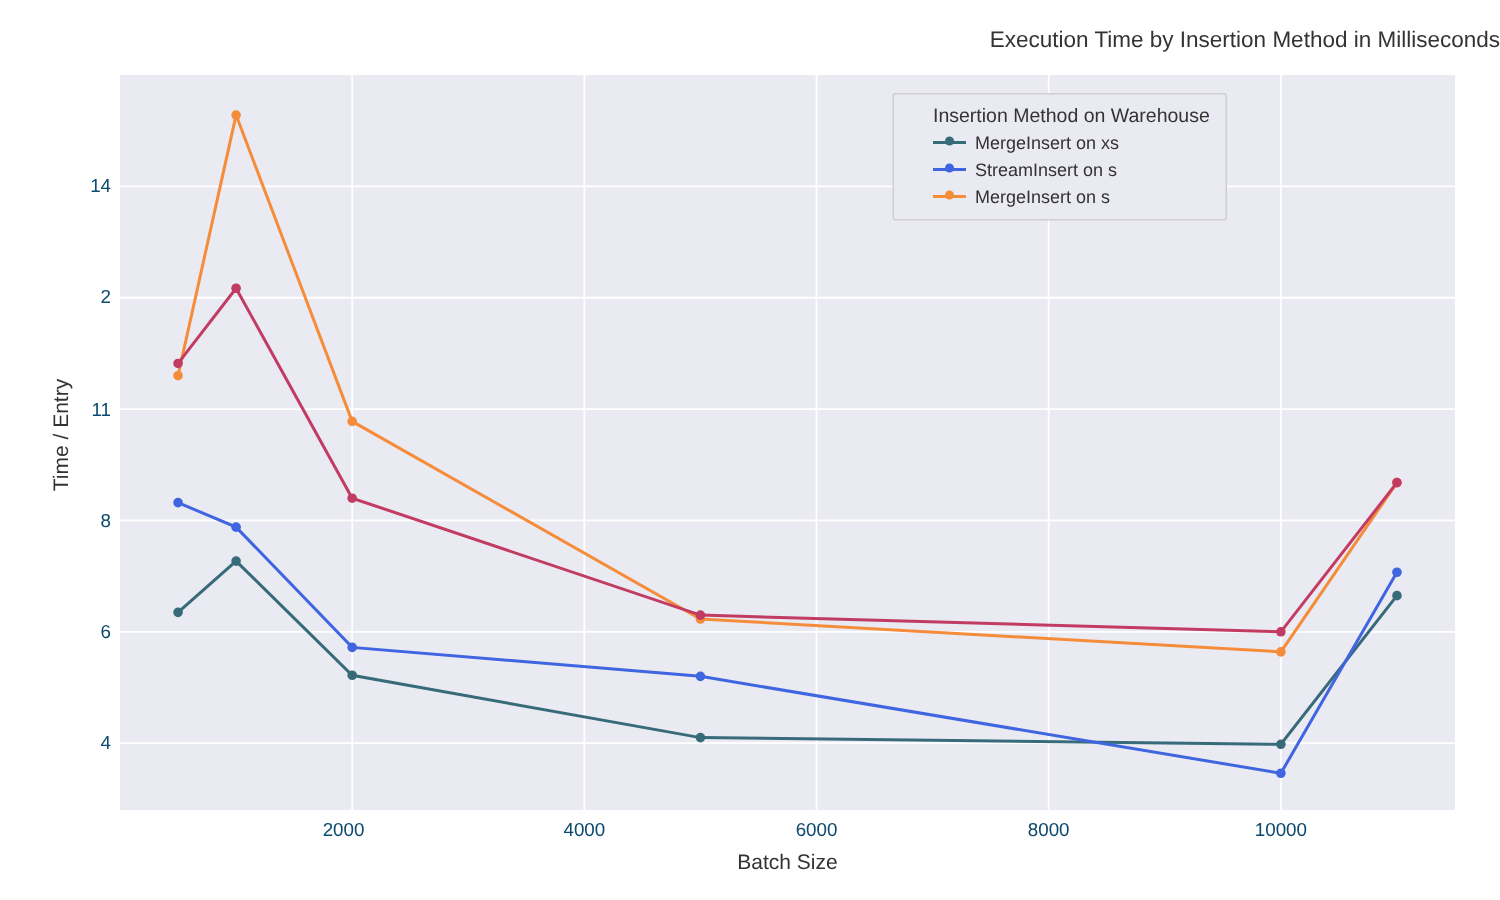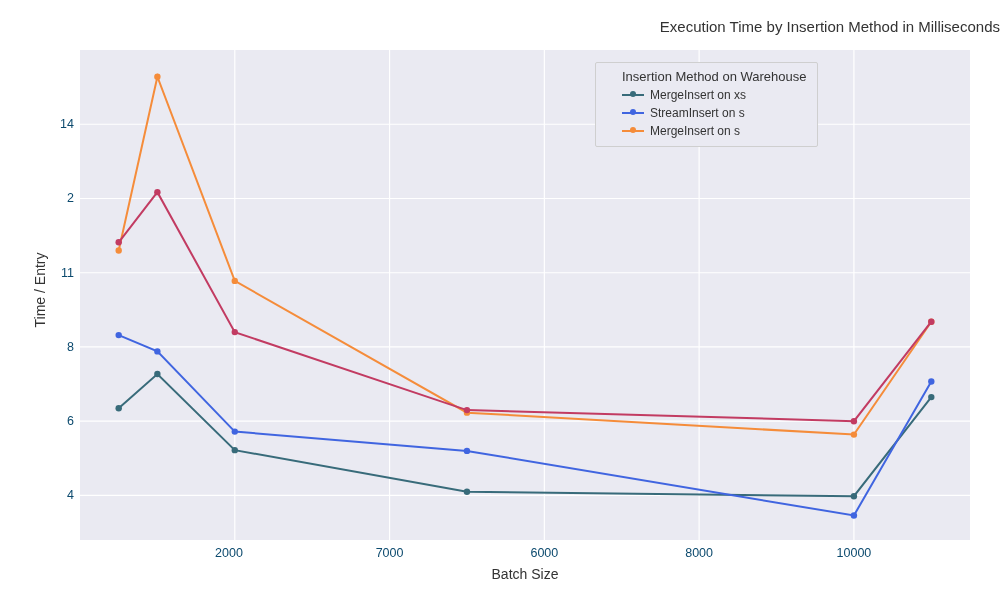--- a/index.html
+++ b/index.html
@@ -149,21 +149,21 @@
       <circle cx="466.95652173913044" cy="410.07575757575756" r="3.2" fill="#c23b62"></circle>
       <circle cx="853.9130434782609" cy="421.2121212121212" r="3.2" fill="#c23b62"></circle>
       <circle cx="931.304347826087" cy="321.7272727272727" r="3.2" fill="#c23b62"></circle>
     </svg>
 
   <div class="xlabel" id="xlabel" style="left: 80px; width: 890px; top: 566px;">Batch Size</div>
   <div class="ylabel" id="ylabel" style="left: 32px; top: 340px; width: 100px;">Time / Entry</div>
 
   <div id="tick-layer">
       <div class="tick-label tick-x" style="left: 229px; top: 546px;">2000</div>
-      <div class="tick-label tick-x" style="left: 389.565px; top: 546px;">7000</div>
+      <div class="tick-label tick-x" style="left: 389.565px; top: 546px;">4000</div>
       <div class="tick-label tick-x" style="left: 544.348px; top: 546px;">6000</div>
       <div class="tick-label tick-x" style="left: 699.13px; top: 546px;">8000</div>
       <div class="tick-label tick-x" style="left: 853.913px; top: 546px;">10000</div>
       <div class="tick-label tick-y" style="left: 46px; width: 28px; top: 495.455px;">4</div>
       <div class="tick-label tick-y" style="left: 46px; width: 28px; top: 421.212px;">6</div>
       <div class="tick-label tick-y" style="left: 46px; width: 28px; top: 346.97px;">8</div>
       <div class="tick-label tick-y" style="left: 46px; width: 28px; top: 272.727px;">11</div>
       <div class="tick-label tick-y" style="left: 46px; width: 28px; top: 198.485px;">2</div>
       <div class="tick-label tick-y" style="left: 46px; width: 28px; top: 124.242px;">14</div>
     </div>

